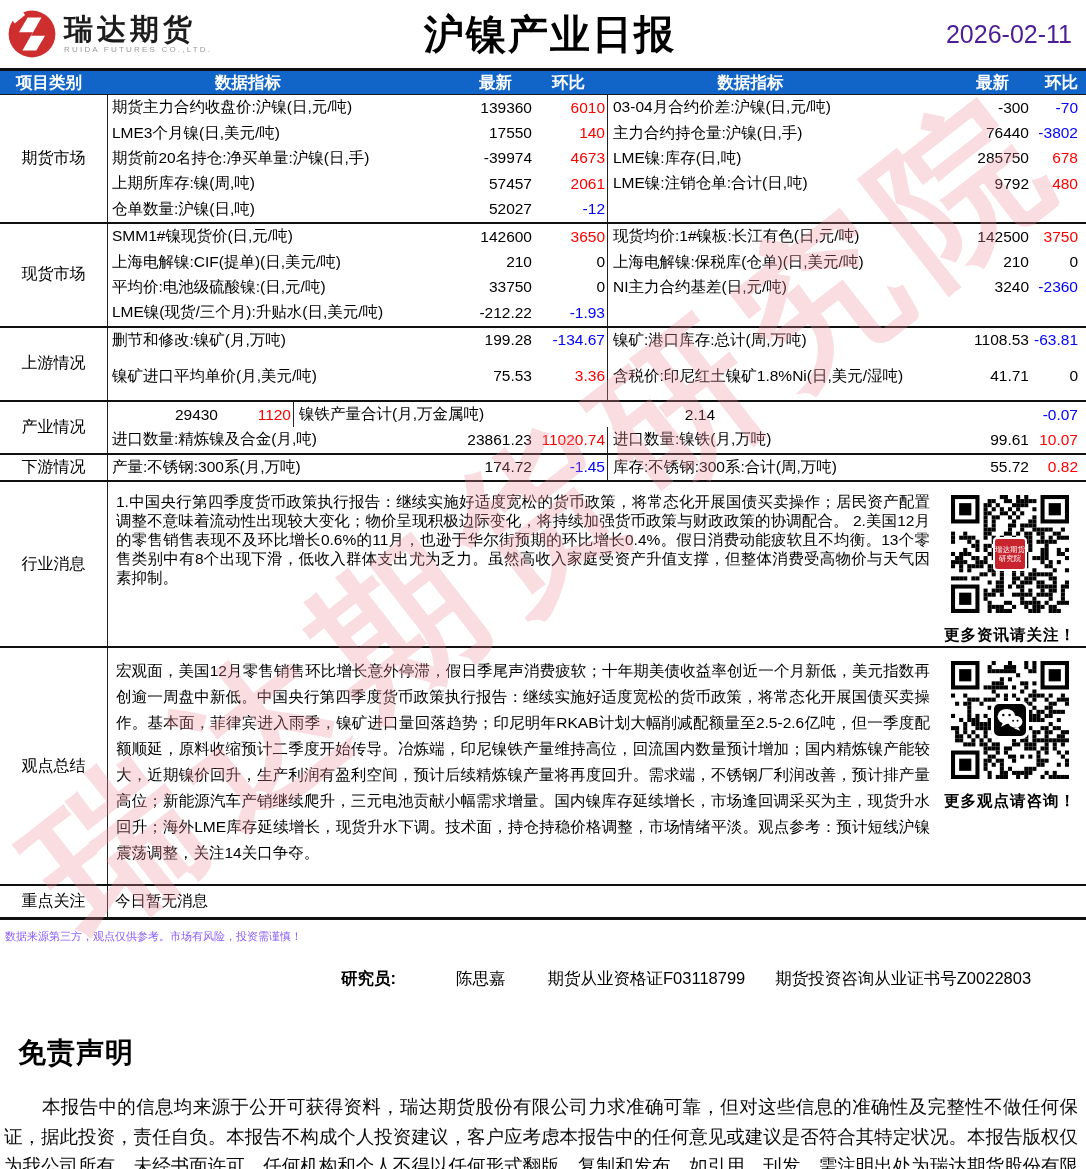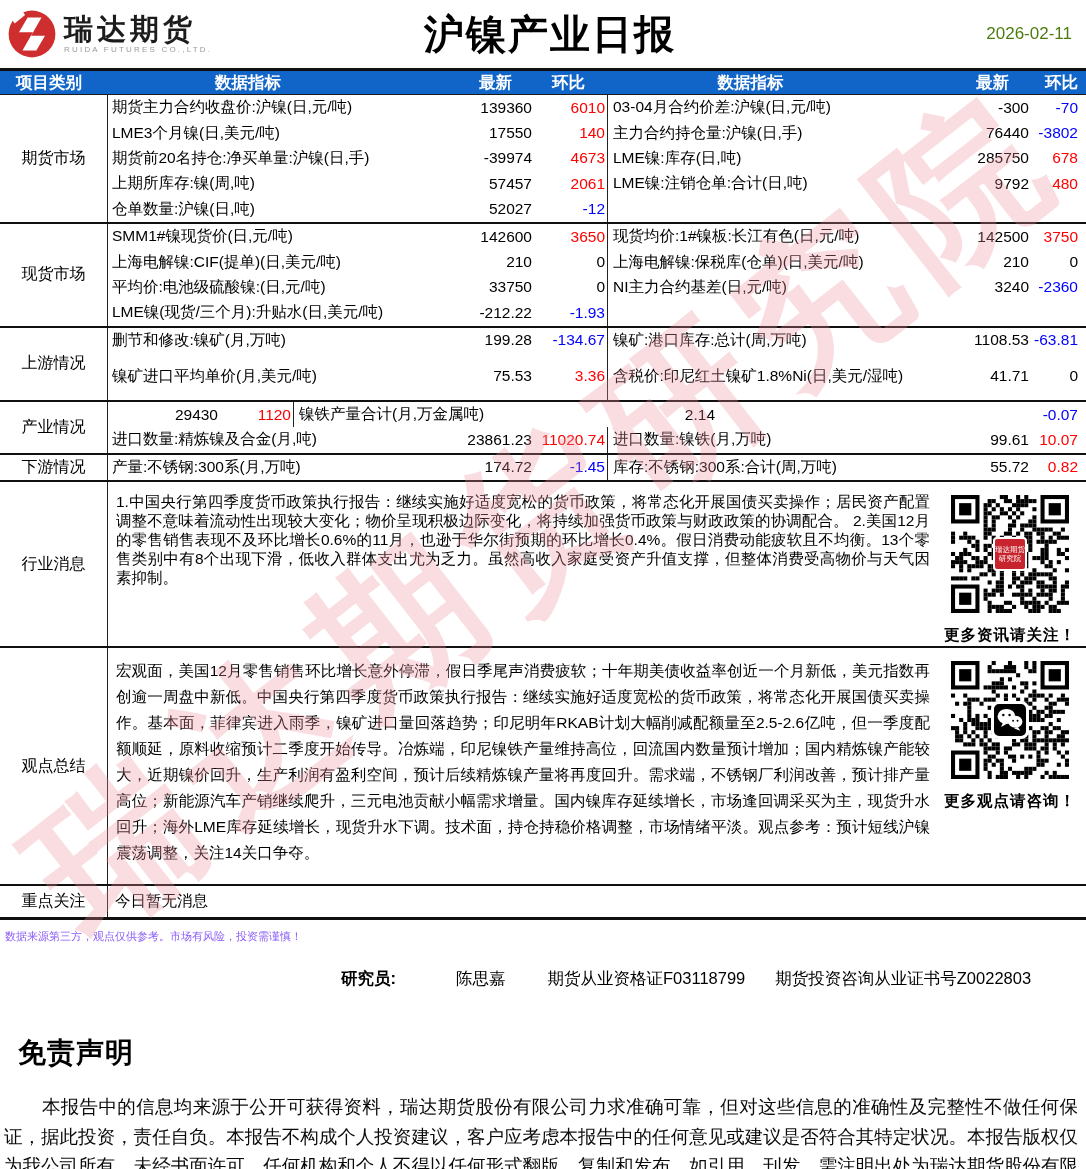--- a/index.html
+++ b/index.html
@@ -11,21 +11,21 @@
   .page{ position:relative; width:1086px; height:1169px; }
 
   
   .rpt-header{ height:68px; display:flex; align-items:center; position:relative; padding:0 6px; }
   .logo-wrap{ display:flex; align-items:center; gap:6px; width:260px; }
   .logo-svg{ width:52px; height:52px; }
   .logo-texts{ display:flex; flex-direction:column; }
   .logo-cn{ font-size:29px; font-weight:bold; letter-spacing:4px; color:#1c1c1c; line-height:30px;}
   .logo-en{ font-size:8px; letter-spacing:2.2px; color:#9a9a9a; margin-top:1px;}
   .rpt-title{ position:absolute; left:14px; right:0; text-align:center; font-size:40px; font-weight:bold; letter-spacing:2px; }
-  .rpt-date{ margin-left:auto; font-size:17px; color:#4d7c0f; padding-right:8px; }
+  .rpt-date{ margin-left:auto; font-size:25px; color:#4c1d95; padding-right:8px; }
 
   
   .thead{ display:flex; align-items:center; height:27px; background:var(--blue,#1165c8);
           border-top:3px solid #101010; border-bottom:1px solid #1a1a1a;
           color:#fff; font-weight:bold; font-size:16.5px; }
 
   
   .c-cat   { width:88px; }
   .c-llabel{ width:314px; padding-left:6px; }
   .c-lval  { width:110px; text-align:right; }

